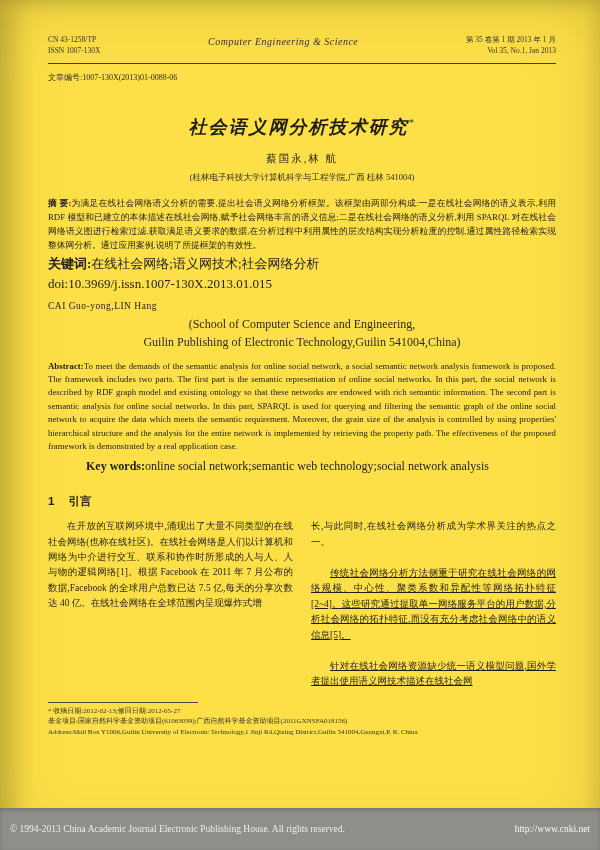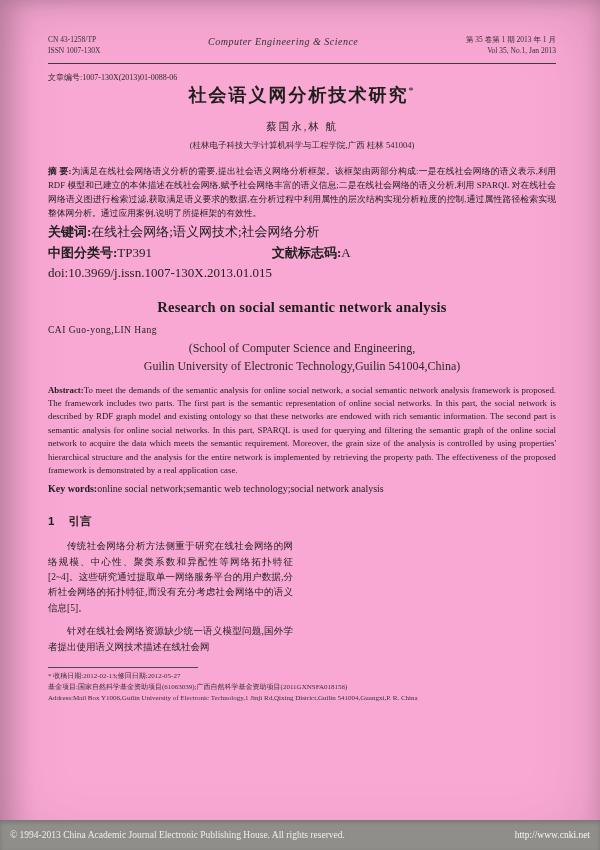--- a/index.html
+++ b/index.html
@@ -1,69 +1,69 @@
 <!DOCTYPE html>
 <html><head>
 <meta charset="utf-8">
 <style>
   * { margin:0; padding:0; box-sizing:border-box; }
   html,body { width:600px; height:850px; }
   body { font-family:"Liberation Serif", serif; background:#b9b7b2; }
   .canvas {
     position:relative; width:600px; height:850px; overflow:hidden;
-    background:#f9a8d4;
+    background:#fde047;
     box-shadow: inset 0 0 70px rgba(0,0,0,0.14), inset 14px 0 22px rgba(0,0,0,0.16), inset -6px 0 14px rgba(0,0,0,0.08);
   }
   .paper { position:absolute; top:0; left:0; width:600px; height:820px; padding:34px 44px 0 48px; color:#1e1e1c; }
 
   
   .journal-header { display:flex; justify-content:space-between; align-items:flex-start; font-size:7.5px; color:#333; }
   .jh-left, .jh-right { line-height:1.5; }
   .jh-right { text-align:right; }
   .jh-center { text-align:center; }
   .journal-cn { font-size:11.5px; letter-spacing:6px; color:#222; }
   .journal-en { font-size:10px; font-style:italic; margin-top:2px; letter-spacing:0.5px; }
   .header-rule { border-top:1.6px solid #3c3b38; margin-top:6px; }
   .article-id { font-size:8px; margin-top:8px; color:#2a2a28; }
 
   
-  .title-cn { text-align:center; font-size:18px; font-weight:700; letter-spacing:2px; margin-top:0; }
+  .title-cn { text-align:center; font-size:18px; font-weight:700; letter-spacing:2px; margin-top:32px;font-style:italic; }
   .title-cn sup { font-size:10px; font-weight:400; }
   .authors-cn { text-align:center; font-size:10.5px; letter-spacing:2px; margin-top:13px; }
   .affil-cn { text-align:center; font-size:8.5px; margin-top:6px; color:#2a2a28; }
 
   
   .abstract-cn { font-size:8.8px; line-height:1.6; text-align:justify; margin-top:12px; color:#222; }
   .meta-line { font-size:13px; margin-top:3px; color:#222; }
   .meta-line .gap { display:inline-block; width:120px; }
   b.lbl { font-weight:700; }
 
   
   .title-en { text-align:center; font-size:14.5px; font-weight:700; margin-top:18px; letter-spacing:0.2px; }
   .authors-en { text-align:left; font-size:9.5px; margin-top:9px; letter-spacing:0.5px; }
   .affil-en { text-align:center; font-size:12px; line-height:1.5; margin-top:4px; color:#2a2a28; }
   .abstract-en { font-size:8.8px; line-height:1.52; text-align:justify; margin-top:9px; color:#222; }
-  .keywords-en { font-size:10px; margin-top:6px; }
+  .keywords-en { font-size:12px; margin-top:6px;margin-left:38px; }
 
   
   .section-heading { font-size:11.5px; font-weight:700; margin-top:20px; font-family:"Liberation Sans", sans-serif; }
   .section-heading .sec-no { margin-right:14px; }
   .columns { display:flex; gap:18px; margin-top:10px; }
   .col { width:245px; font-size:9.5px; line-height:1.62; text-align:justify; color:#1f1f1d; }
   .col p.indent { text-indent:2em; }
-  .col p + p { margin-top:8px; }
+  .col p + p { margin-top:16px;text-decoration:underline; }
 
   
   .footnote { margin-top:12px; }
   .footnote-rule { width:150px; border-top:1px solid #4a4946; }
   .footnote-lines { font-size:7px; line-height:1.55; margin-top:3px; color:#333; }
 
   
   .bottom-bar {
-    position:absolute; left:0; bottom:0; width:600px; height:30px;
+    position:absolute; left:0; bottom:0; width:600px; height:42px;
     background:#8f8e8a; color:#efeeea;
     display:flex; align-items:center; justify-content:space-between;
     padding:0 10px; font-size:9.5px;
     box-shadow: inset 0 2px 4px rgba(0,0,0,0.18);
   }
   .bottom-bar .cnki-url { color:#f7f6f2; }
 </style>
 </head>
 <body>
 
@@ -89,39 +89,41 @@
 
     <h1 class="title-cn"><span>社会语义网分析技术研究</span><sup>*</sup></h1>
 
     <div class="authors-cn">蔡国永,林 航</div>
     <div class="affil-cn">(桂林电子科技大学计算机科学与工程学院,广西 桂林 541004)</div>
 
     <p class="abstract-cn"><b class="lbl">摘 要:</b><span>为满足在线社会网络语义分析的需要,提出社会语义网络分析框架。该框架由两部分构成:一是在线社会网络的语义表示,利用 RDF 模型和已建立的本体描述在线社会网络,赋予社会网络丰富的语义信息;二是在线社会网络的语义分析,利用 SPARQL 对在线社会网络语义图进行检索过滤,获取满足语义要求的数据,在分析过程中利用属性的层次结构实现分析粒度的控制,通过属性路径检索实现整体网分析。通过应用案例,说明了所提框架的有效性。</span></p>
 
     <div class="meta-line"><b class="lbl">关键词:</b><span>在线社会网络;语义网技术;社会网络分析</span></div>
 
-    <div class="meta-line"><b class="lbl">中图分类号:</b><span>TP391</span><span class="gap"></span><b class="lbl">文献标志码:</b><span>A</span></div>
 
     <div class="meta-line">doi:10.3969/j.issn.1007-130X.2013.01.015</div>
 
-    <h2 class="title-en">Research on social semantic network analysis</h2>
     <div class="authors-en">CAI Guo-yong,LIN Hang</div>
     <div class="affil-en">
       <div>(School of Computer Science and Engineering,</div>
-      <div>Guilin University of Electronic Technology,Guilin 541004,China)</div>
+      <div>Guilin Publishing of Electronic Technology,Guilin 541004,China)</div>
     </div>
 
     <p class="abstract-en"><b class="lbl">Abstract:</b><span>To meet the demands of the semantic analysis for online social network, a social semantic network analysis framework is proposed. The framework includes two parts. The first part is the semantic representation of online social networks. In this part, the social network is described by RDF graph model and existing ontology so that these networks are endowed with rich semantic information. The second part is semantic analysis for online social networks. In this part, SPARQL is used for querying and filtering the semantic graph of the online social network to acquire the data which meets the semantic requirement. Moreover, the grain size of the analysis is controlled by using properties' hierarchical structure and the analysis for the entire network is implemented by retrieving the property path. The effectiveness of the proposed framework is demonstrated by a real application case.</span></p>
 
     <div class="keywords-en"><b class="lbl">Key words:</b><span>online social network;semantic web technology;social network analysis</span></div>
 
     <div class="section-heading"><span class="sec-no">1</span><span>引言</span></div>
 
     <div class="columns">
       <div class="col">
+        <p class="indent">在开放的互联网环境中,涌现出了大量不同类型的在线社会网络(也称在线社区)。在线社会网络是人们以计算机和网络为中介进行交互、联系和协作时所形成的人与人、人与物的逻辑网络[1]。根据 Facebook 在 2011 年 7 月公布的数据,Facebook 的全球用户总数已达 7.5 亿,每天的分享次数达 40 亿。在线社会网络在全球范围内呈现爆炸式增</p>
+      </div>
+      <div class="col">
+        <p>长,与此同时,在线社会网络分析成为学术界关注的热点之一。</p>
         <p class="indent">传统社会网络分析方法侧重于研究在线社会网络的网络规模、中心性、聚类系数和异配性等网络拓扑特征[2~4]。这些研究通过提取单一网络服务平台的用户数据,分析社会网络的拓扑特征,而没有充分考虑社会网络中的语义信息[5]。</p>
         <p class="indent">针对在线社会网络资源缺少统一语义模型问题,国外学者提出使用语义网技术描述在线社会网</p>
       </div>
     </div>
 
     <div class="footnote">
       <div class="footnote-rule"></div>
       <div class="footnote-lines">
         <div>* 收稿日期:2012-02-13;修回日期:2012-05-27</div>
         <div>基金项目:国家自然科学基金资助项目(61063039);广西自然科学基金资助项目(2011GXNSFA018156)</div>

